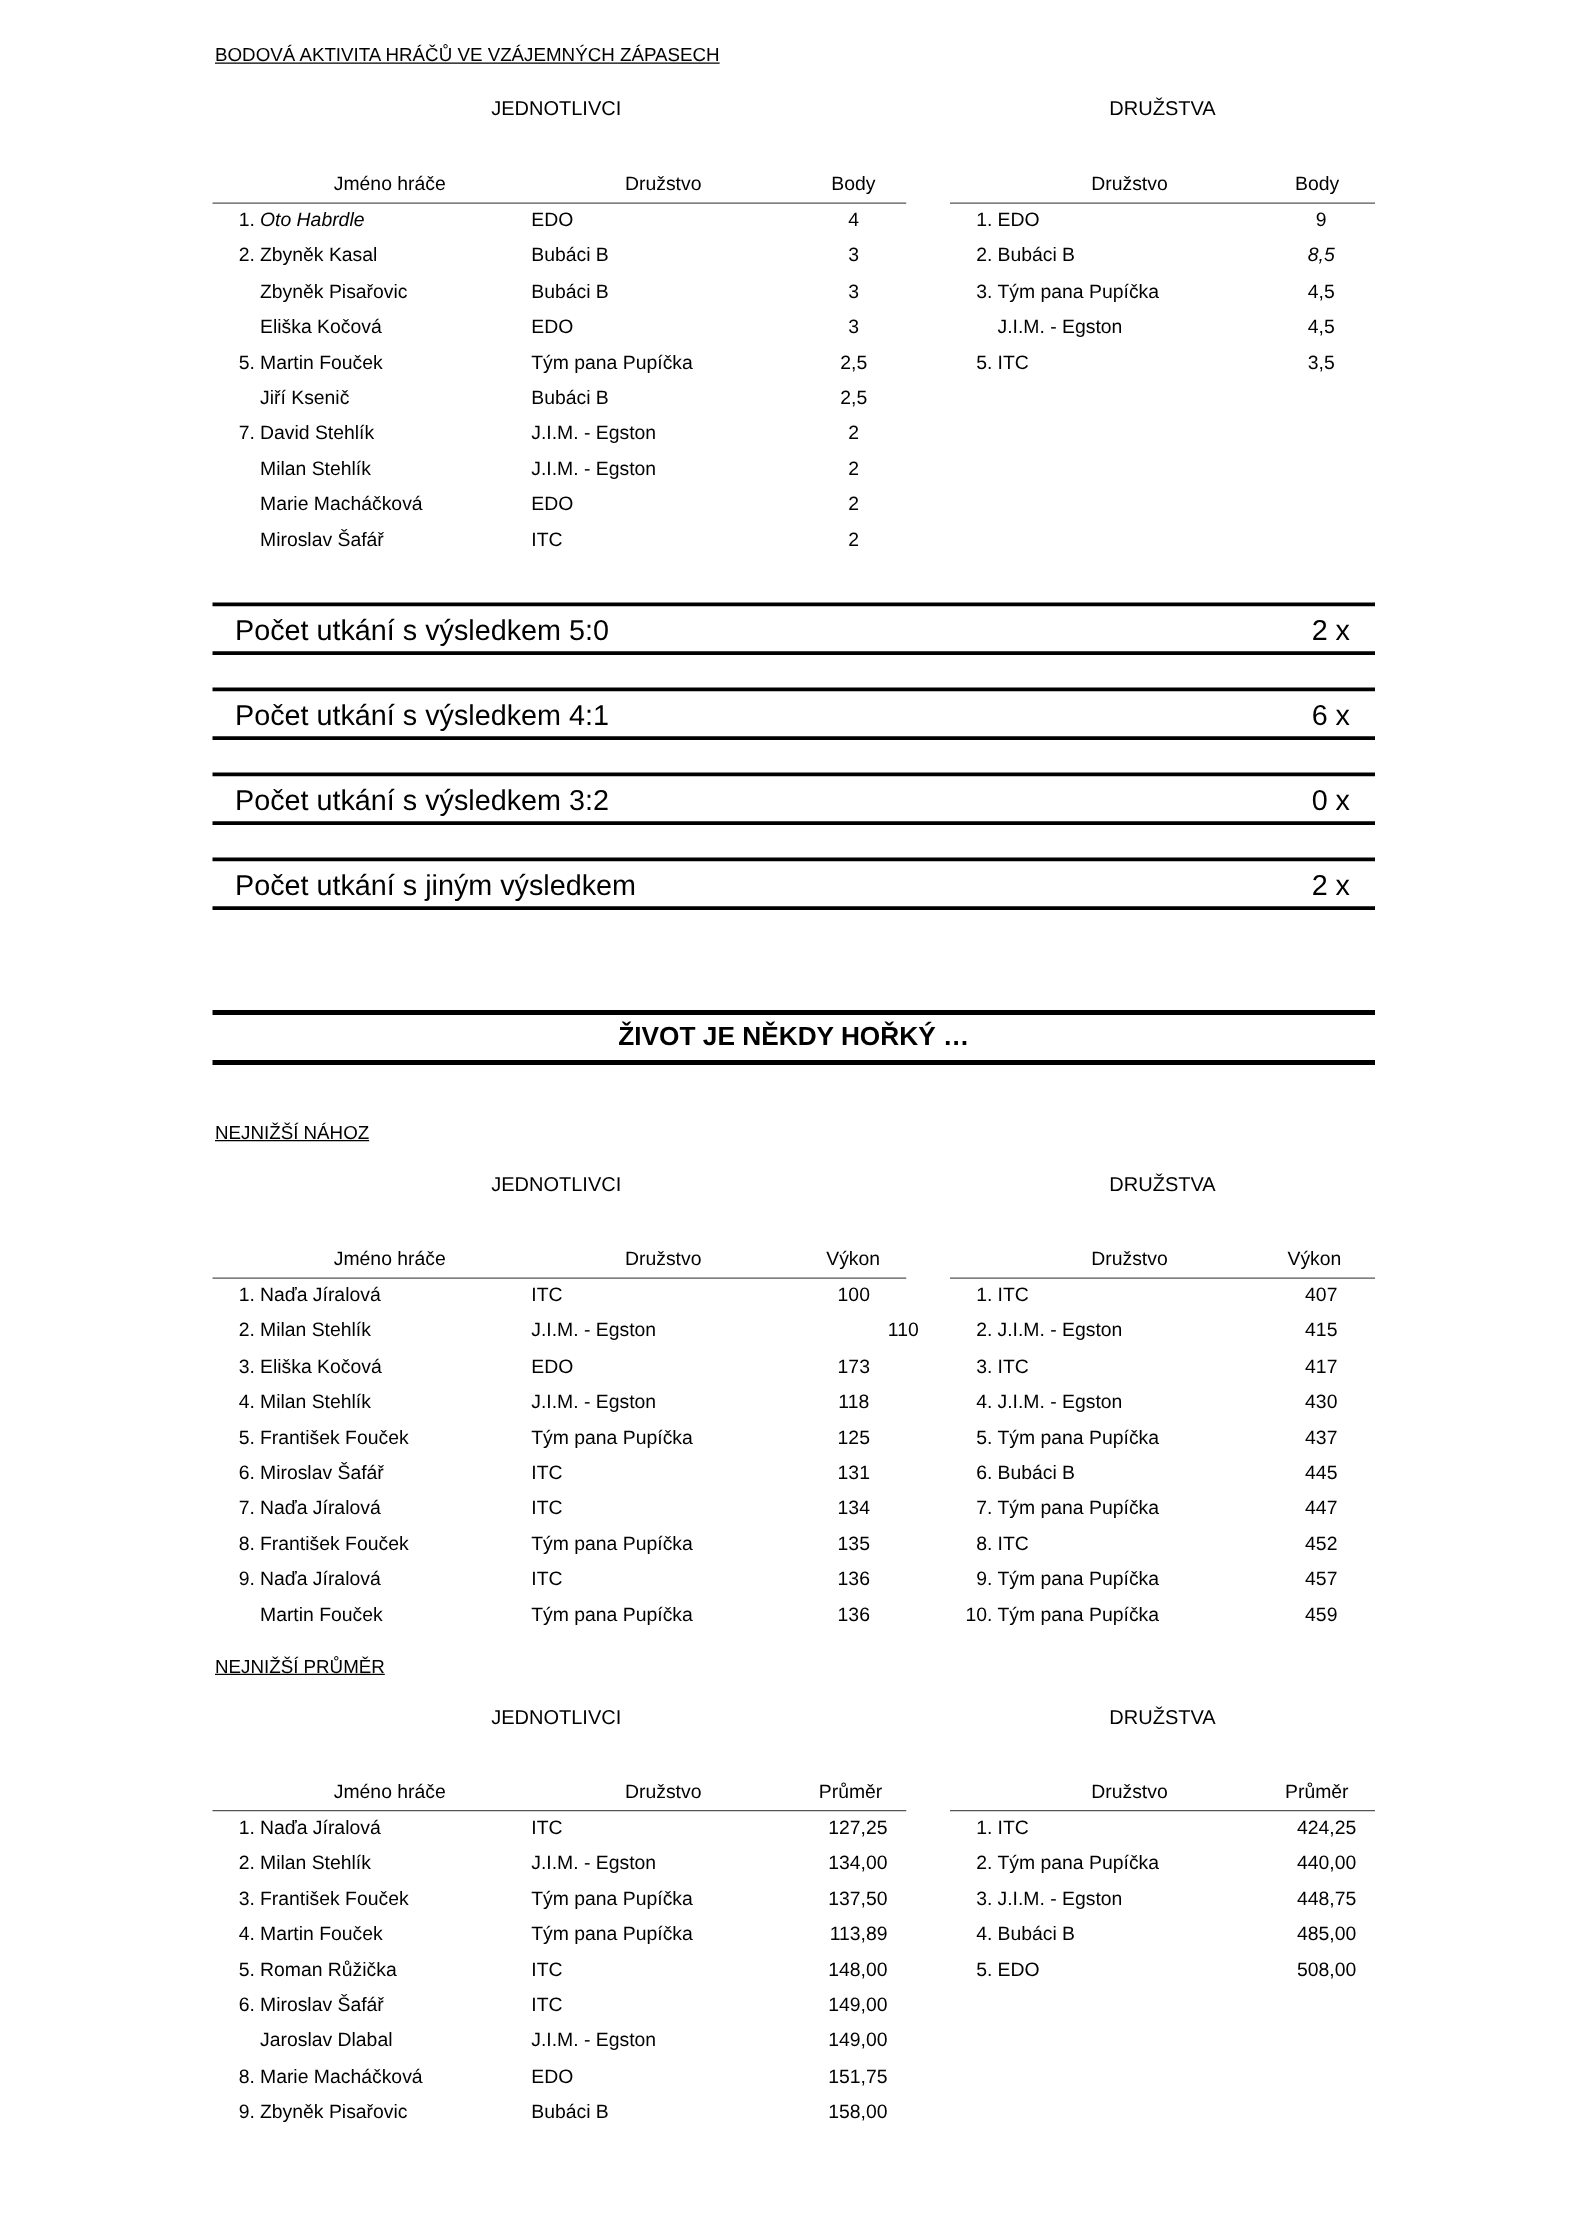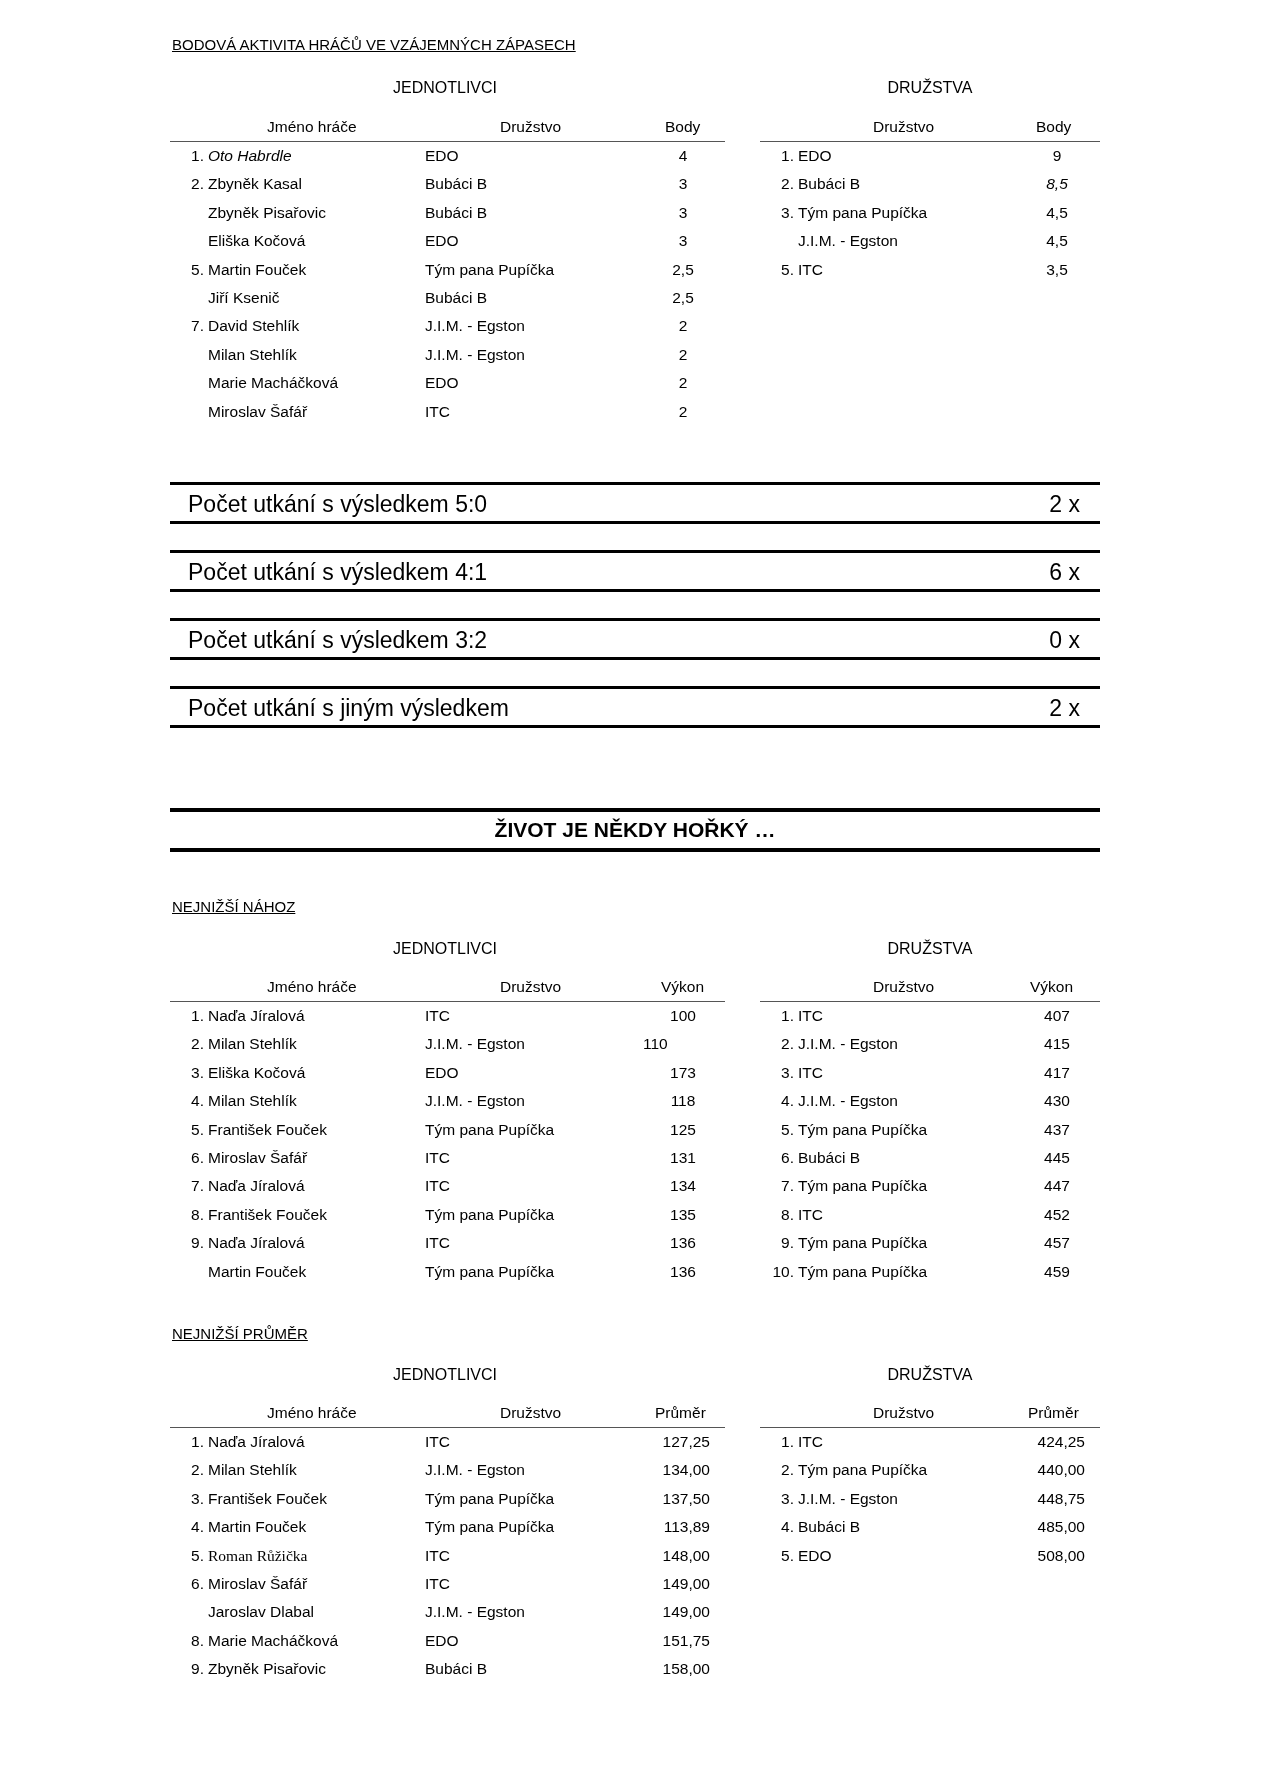--- a/index.html
+++ b/index.html
@@ -3,21 +3,21 @@
 <meta charset="utf-8">
 <style>
   html, body { margin: 0; padding: 0; background: #ffffff; }
   body {
     width: 1264px; height: 1790px; position: relative; overflow: hidden;
     font-family: "Liberation Sans", "DejaVu Sans", sans-serif; color: #000;
   }
   .abs { position: absolute; }
   .sec-title { font-size: 15px; text-decoration: underline; white-space: nowrap; }
   .group-title { font-size: 16px; text-align: center; white-space: nowrap; }
-  .tbl { position: absolute; }
+  .tbl { position: absolute; margin-top: 21px; }
   .tbl .hdr { position: relative; height: 26px; border-bottom: 1.5px solid #555; }
   .tbl .hdr span { position: absolute; top: 3px; font-size: 15.5px; white-space: nowrap; }
   .tbl .row { position: relative; height: 28.4px; font-size: 15.5px; }
   .tbl .row span { position: absolute; top: 5px; white-space: nowrap; }
   .stat-row {
     position: absolute; left: 170px; width: 930px; height: 36px;
     border-top: 3px solid #000; border-bottom: 3px solid #000;
   }
   .stat-row .lbl { position: absolute; left: 18px; top: 6px; font-size: 23px; white-space: nowrap; }
   .stat-row .val { position: absolute; right: 20px; top: 6px; font-size: 23px; white-space: nowrap; }
@@ -171,21 +171,21 @@
       <div class="row">
         <span style="left:0px; width:34px; text-align:right;">1.</span>
         <span style="left:38px;">Naďa Jíralová</span>
         <span style="left:255px;">ITC</span>
         <span style="left:473px; width:80px; text-align:center;">100</span>
       </div>
       <div class="row">
         <span style="left:0px; width:34px; text-align:right;">2.</span>
         <span style="left:38px;">Milan Stehlík</span>
         <span style="left:255px;">J.I.M. - Egston</span>
-        <span style="left:473px; width:80px; text-align:left;">110</span>
+        <span style="left:485px; width:80px; text-align:right;">110</span>
       </div>
       <div class="row">
         <span style="left:0px; width:34px; text-align:right;">3.</span>
         <span style="left:38px;">Eliška Kočová</span>
         <span style="left:255px;">EDO</span>
         <span style="left:473px; width:80px; text-align:center;">173</span>
       </div>
       <div class="row">
         <span style="left:0px; width:34px; text-align:right;">4.</span>
         <span style="left:38px;">Milan Stehlík</span>
@@ -320,21 +320,21 @@
         <span style="right:15px; text-align:right;">137,50</span>
       </div>
       <div class="row">
         <span style="left:0px; width:34px; text-align:right;">4.</span>
         <span style="left:38px;">Martin Fouček</span>
         <span style="left:255px;">Tým pana Pupíčka</span>
         <span style="right:15px; text-align:right;">113,89</span>
       </div>
       <div class="row">
         <span style="left:0px; width:34px; text-align:right;">5.</span>
-        <span style="left:38px;font-family:Liberation Serif, serif;">Roman Růžička</span>
+        <span style="left:38px;">Roman Růžička</span>
         <span style="left:255px;">ITC</span>
         <span style="right:15px; text-align:right;">148,00</span>
       </div>
       <div class="row">
         <span style="left:0px; width:34px; text-align:right;">6.</span>
         <span style="left:38px;">Miroslav Šafář</span>
         <span style="left:255px;">ITC</span>
         <span style="right:15px; text-align:right;">149,00</span>
       </div>
       <div class="row">

